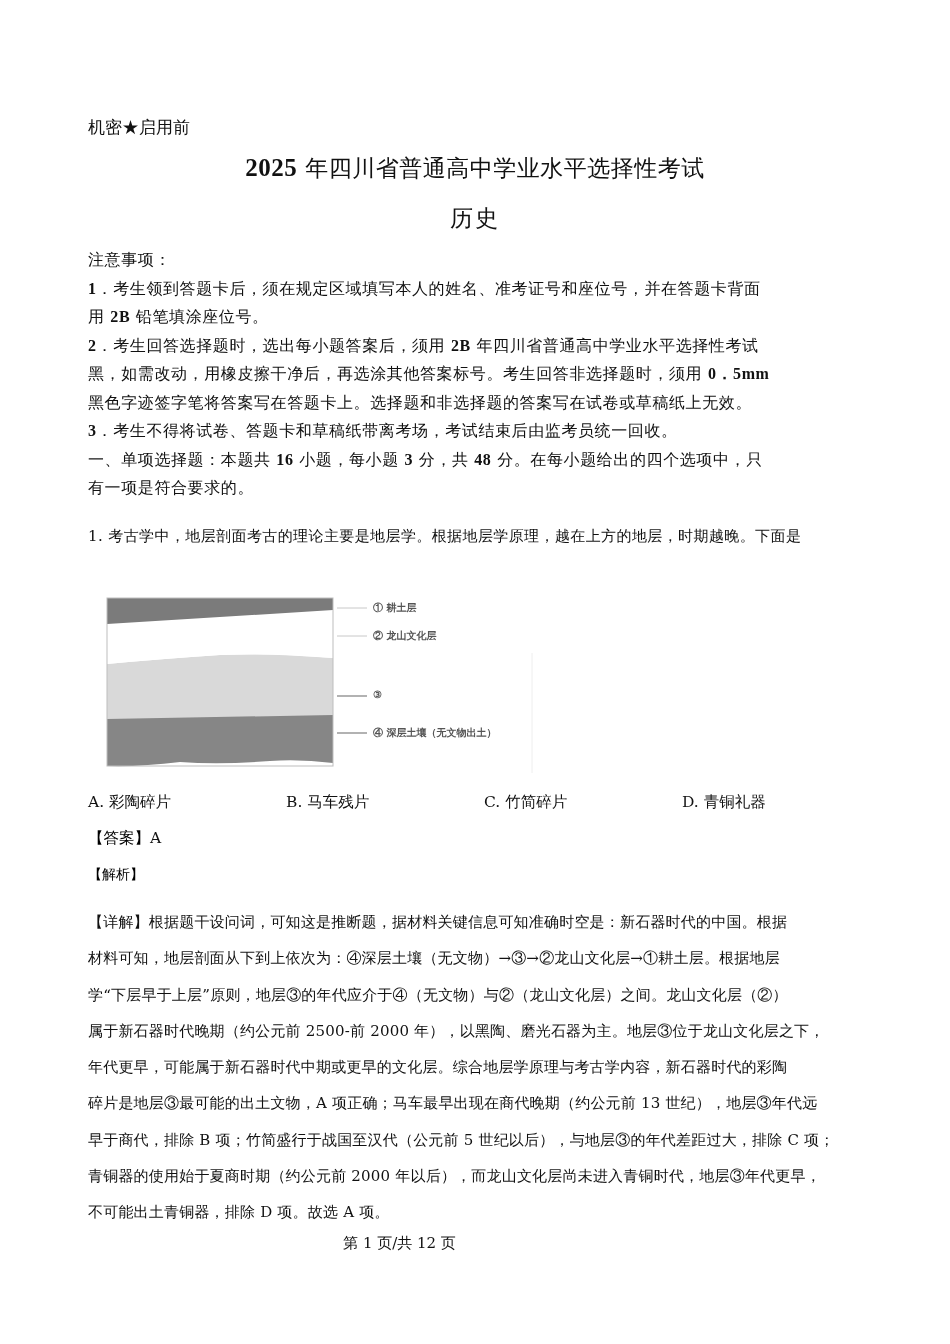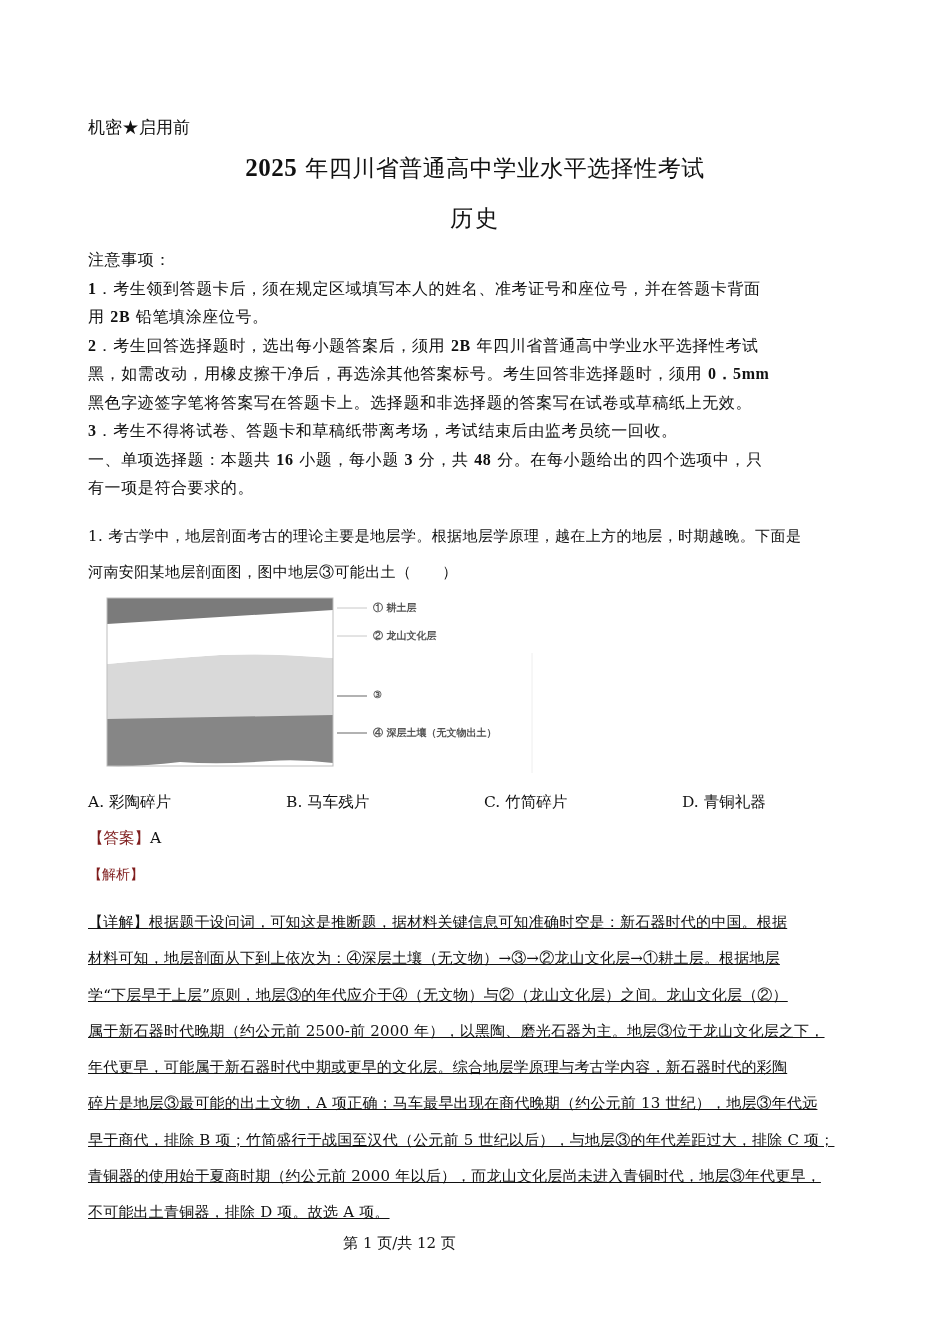--- a/index.html
+++ b/index.html
@@ -23,23 +23,23 @@
 
   .diagram { left: 100px; top: 585px; width: 440px; height: 185px; }
   .diagram svg { display: block; }
   .layer-label { position: absolute; font-size: 10px; color: #555; white-space: nowrap; font-weight: bold; }
 
   .options { left: 88px; top: 784px; width: 800px; font-size: 15.5px; display: flex; }
   .options .opt { width: 198px; }
 
   .answer { left: 88px; top: 820px; font-size: 15.5px; }
   .analysis { left: 88px; top: 858px; font-size: 14px; }
-  .blue { color: #7f1d1d; }
+  .blue { color: #000000; }
 
-  .detail { left: 88px; top: 896px; width: 810px; white-space: normal; font-size: 15px; line-height: 36.3px; letter-spacing: 0.2px; text-decoration: underline; }
+  .detail { left: 88px; top: 896px; width: 810px; white-space: normal; font-size: 15px; line-height: 36.3px; letter-spacing: 0.2px; }
   .detail p { margin: 0; white-space: nowrap; }
 
   .footer { left: 0; width: 799px; text-align: center; top: 1226px; font-size: 15px; }
 </style>
 </head>
 <body>
 
 <div class="abs confidential">机密★启用前</div>
 
 <div class="abs title"><b>2025</b> <span>年四川省普通高中学业水平选择性考试</span></div>
@@ -53,21 +53,20 @@
   <p><b>2</b><span>．考生回答选择题时，选出每小题答案后，须用 </span><b>2B</b><span> 年四川省普通高中学业水平选择性考试</span></p>
   <p><span>黑，如需改动，用橡皮擦干净后，再选涂其他答案标号。考生回答非选择题时，须用 </span><b>0．5mm</b></p>
   <p><span>黑色字迹签字笔将答案写在答题卡上。选择题和非选择题的答案写在试卷或草稿纸上无效。</span></p>
   <p><b>3</b><span>．考生不得将试卷、答题卡和草稿纸带离考场，考试结束后由监考员统一回收。</span></p>
   <p><span>一、单项选择题：本题共 </span><b>16</b><span> 小题，每小题 </span><b>3</b><span> 分，共 </span><b>48</b><span> 分。在每小题给出的四个选项中，只</span></p>
   <p>有一项是符合要求的。</p>
 </div>
 
 <div class="abs q">
   <p>1. 考古学中，地层剖面考古的理论主要是地层学。根据地层学原理，越在上方的地层，时期越晚。下面是</p>
-  <p>河南安阳某地层剖面图，图中地层③可能出土（　　）</p>
 </div>
 
 <div class="abs diagram">
   <svg width="440" height="185" viewBox="0 0 440 185">
 
     <path d="M7,125 L233,121 L233,170 Q200,166 170,168 Q120,172 80,169 Q40,174 7,173 Z" fill="#868686"></path>
 
     <path d="M7,71 Q60,66 120,62 Q170,60 200,63 L233,65 L233,122 L7,126 Z" fill="#d9d9d9"></path>
 
     <path d="M7,31 L233,17 L233,65 Q170,60 120,62 Q60,66 7,71 Z" fill="#ffffff"></path>

